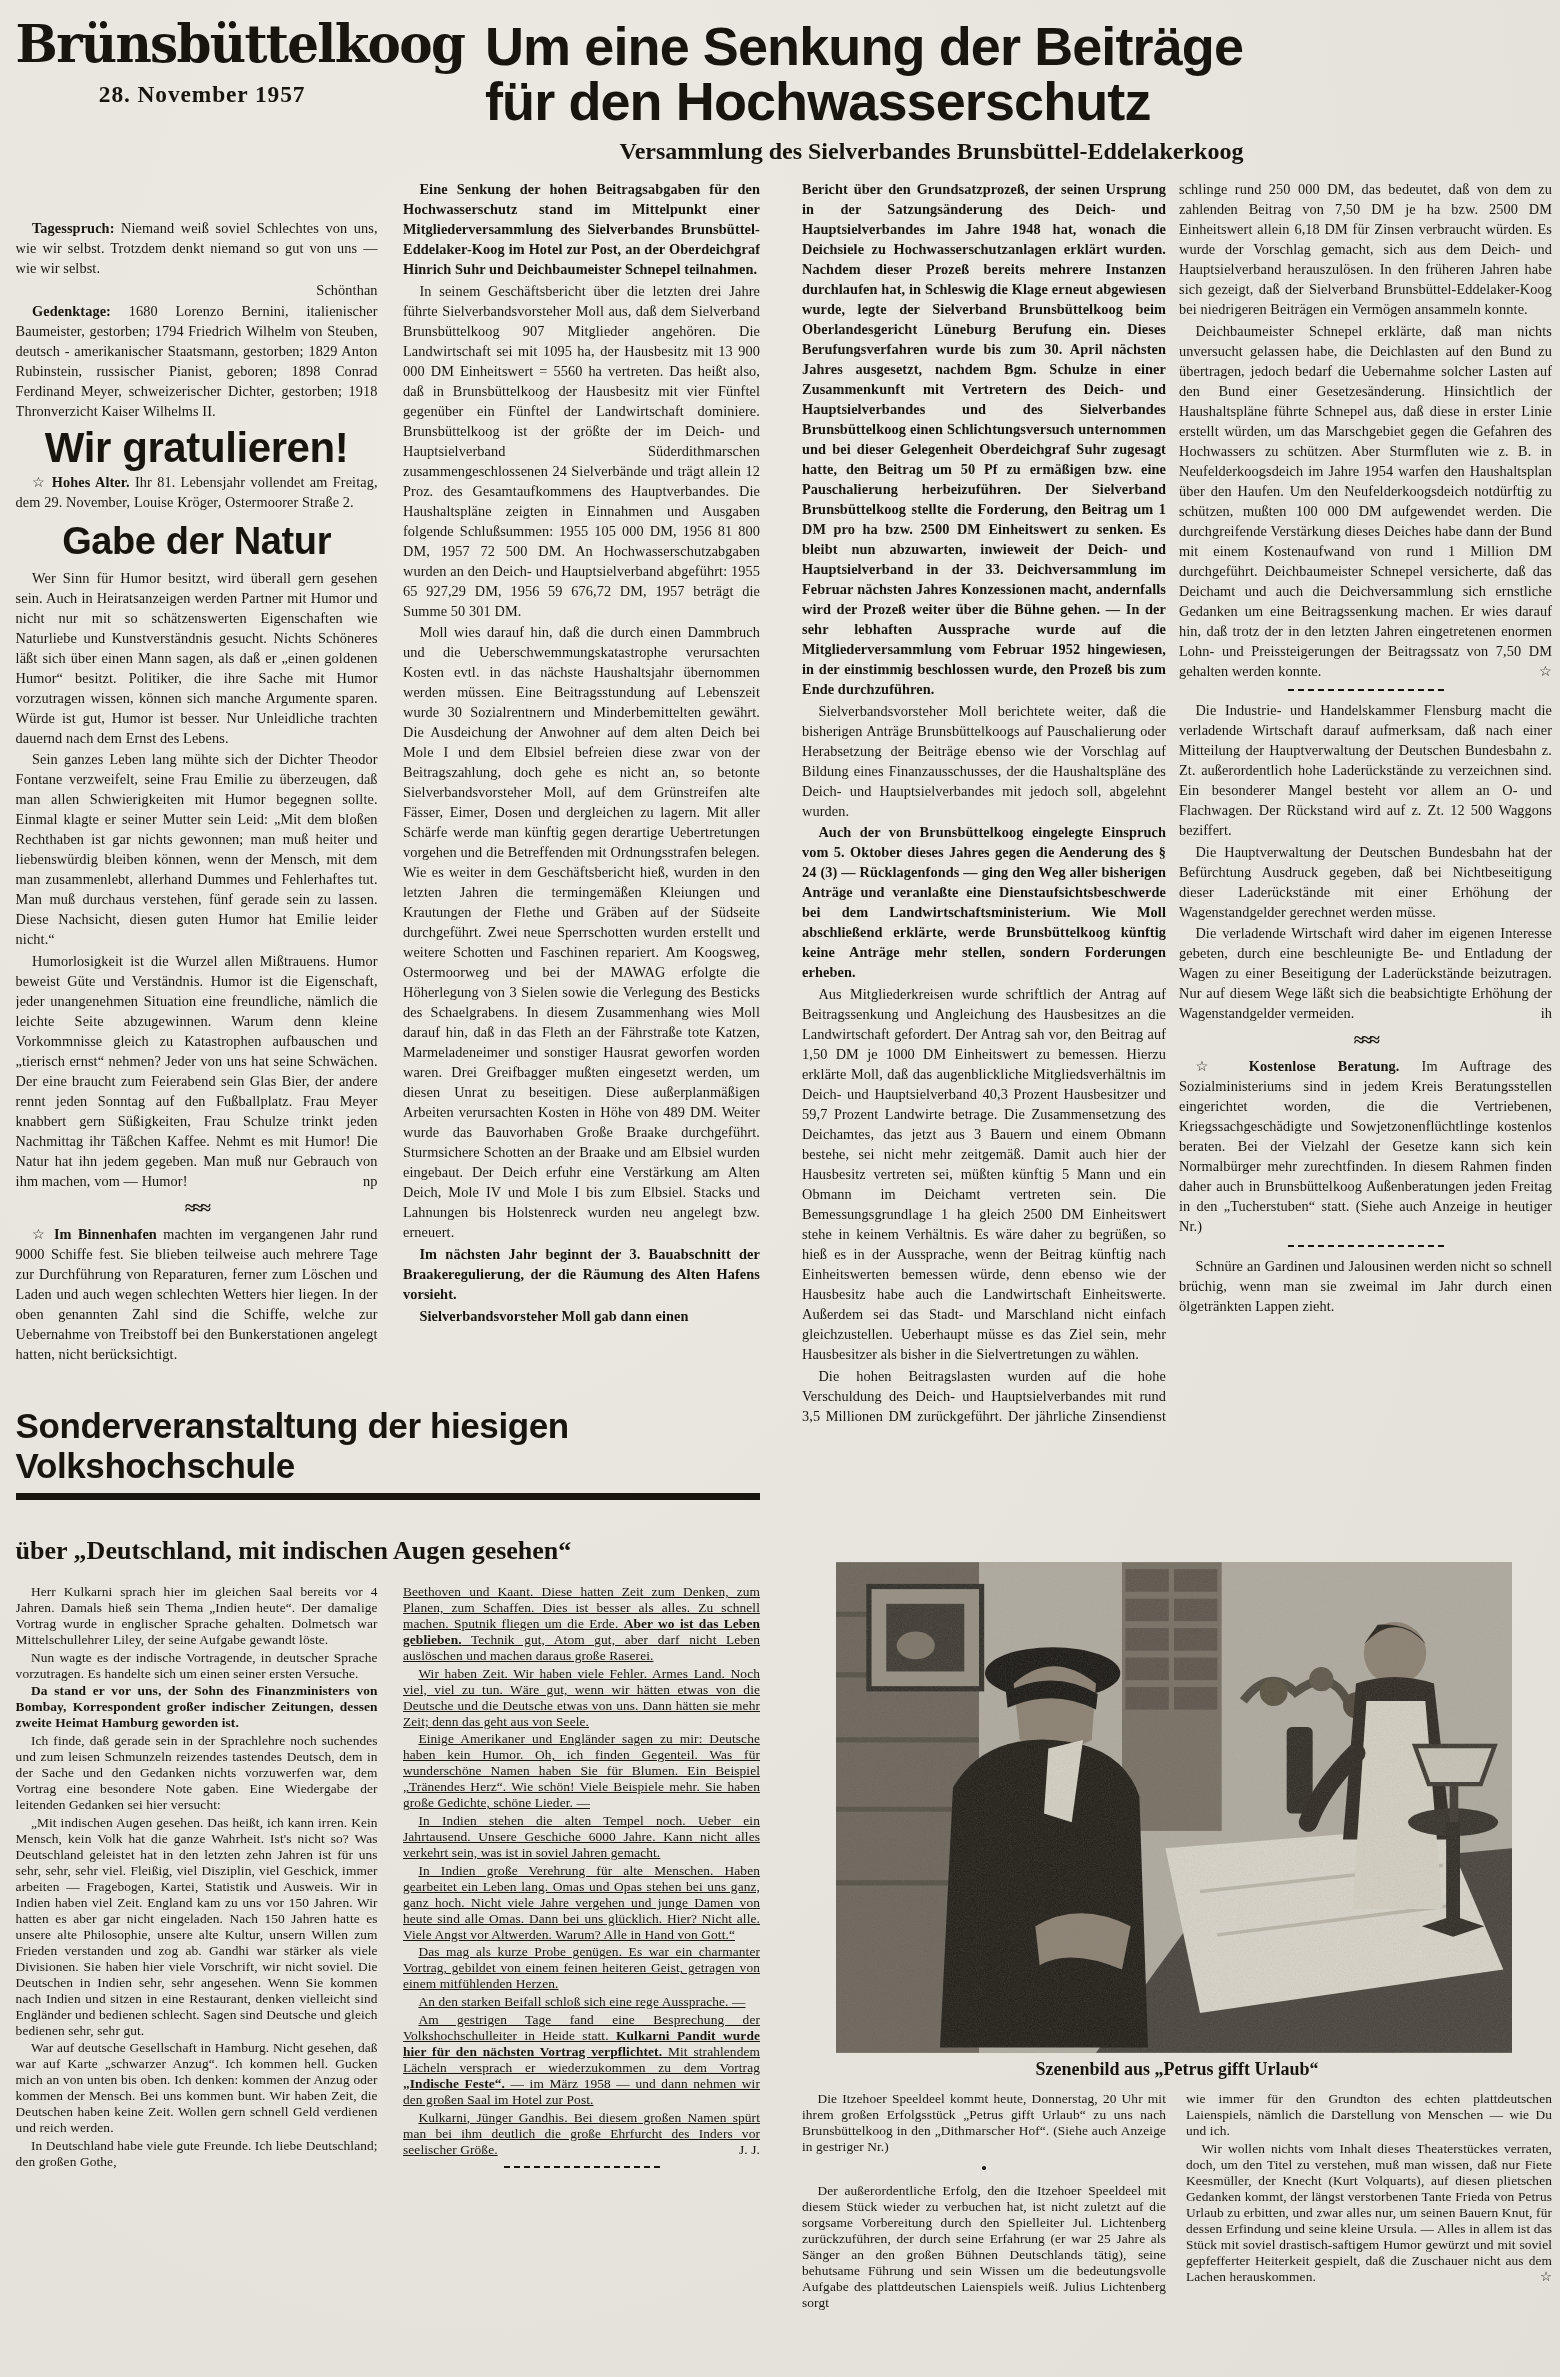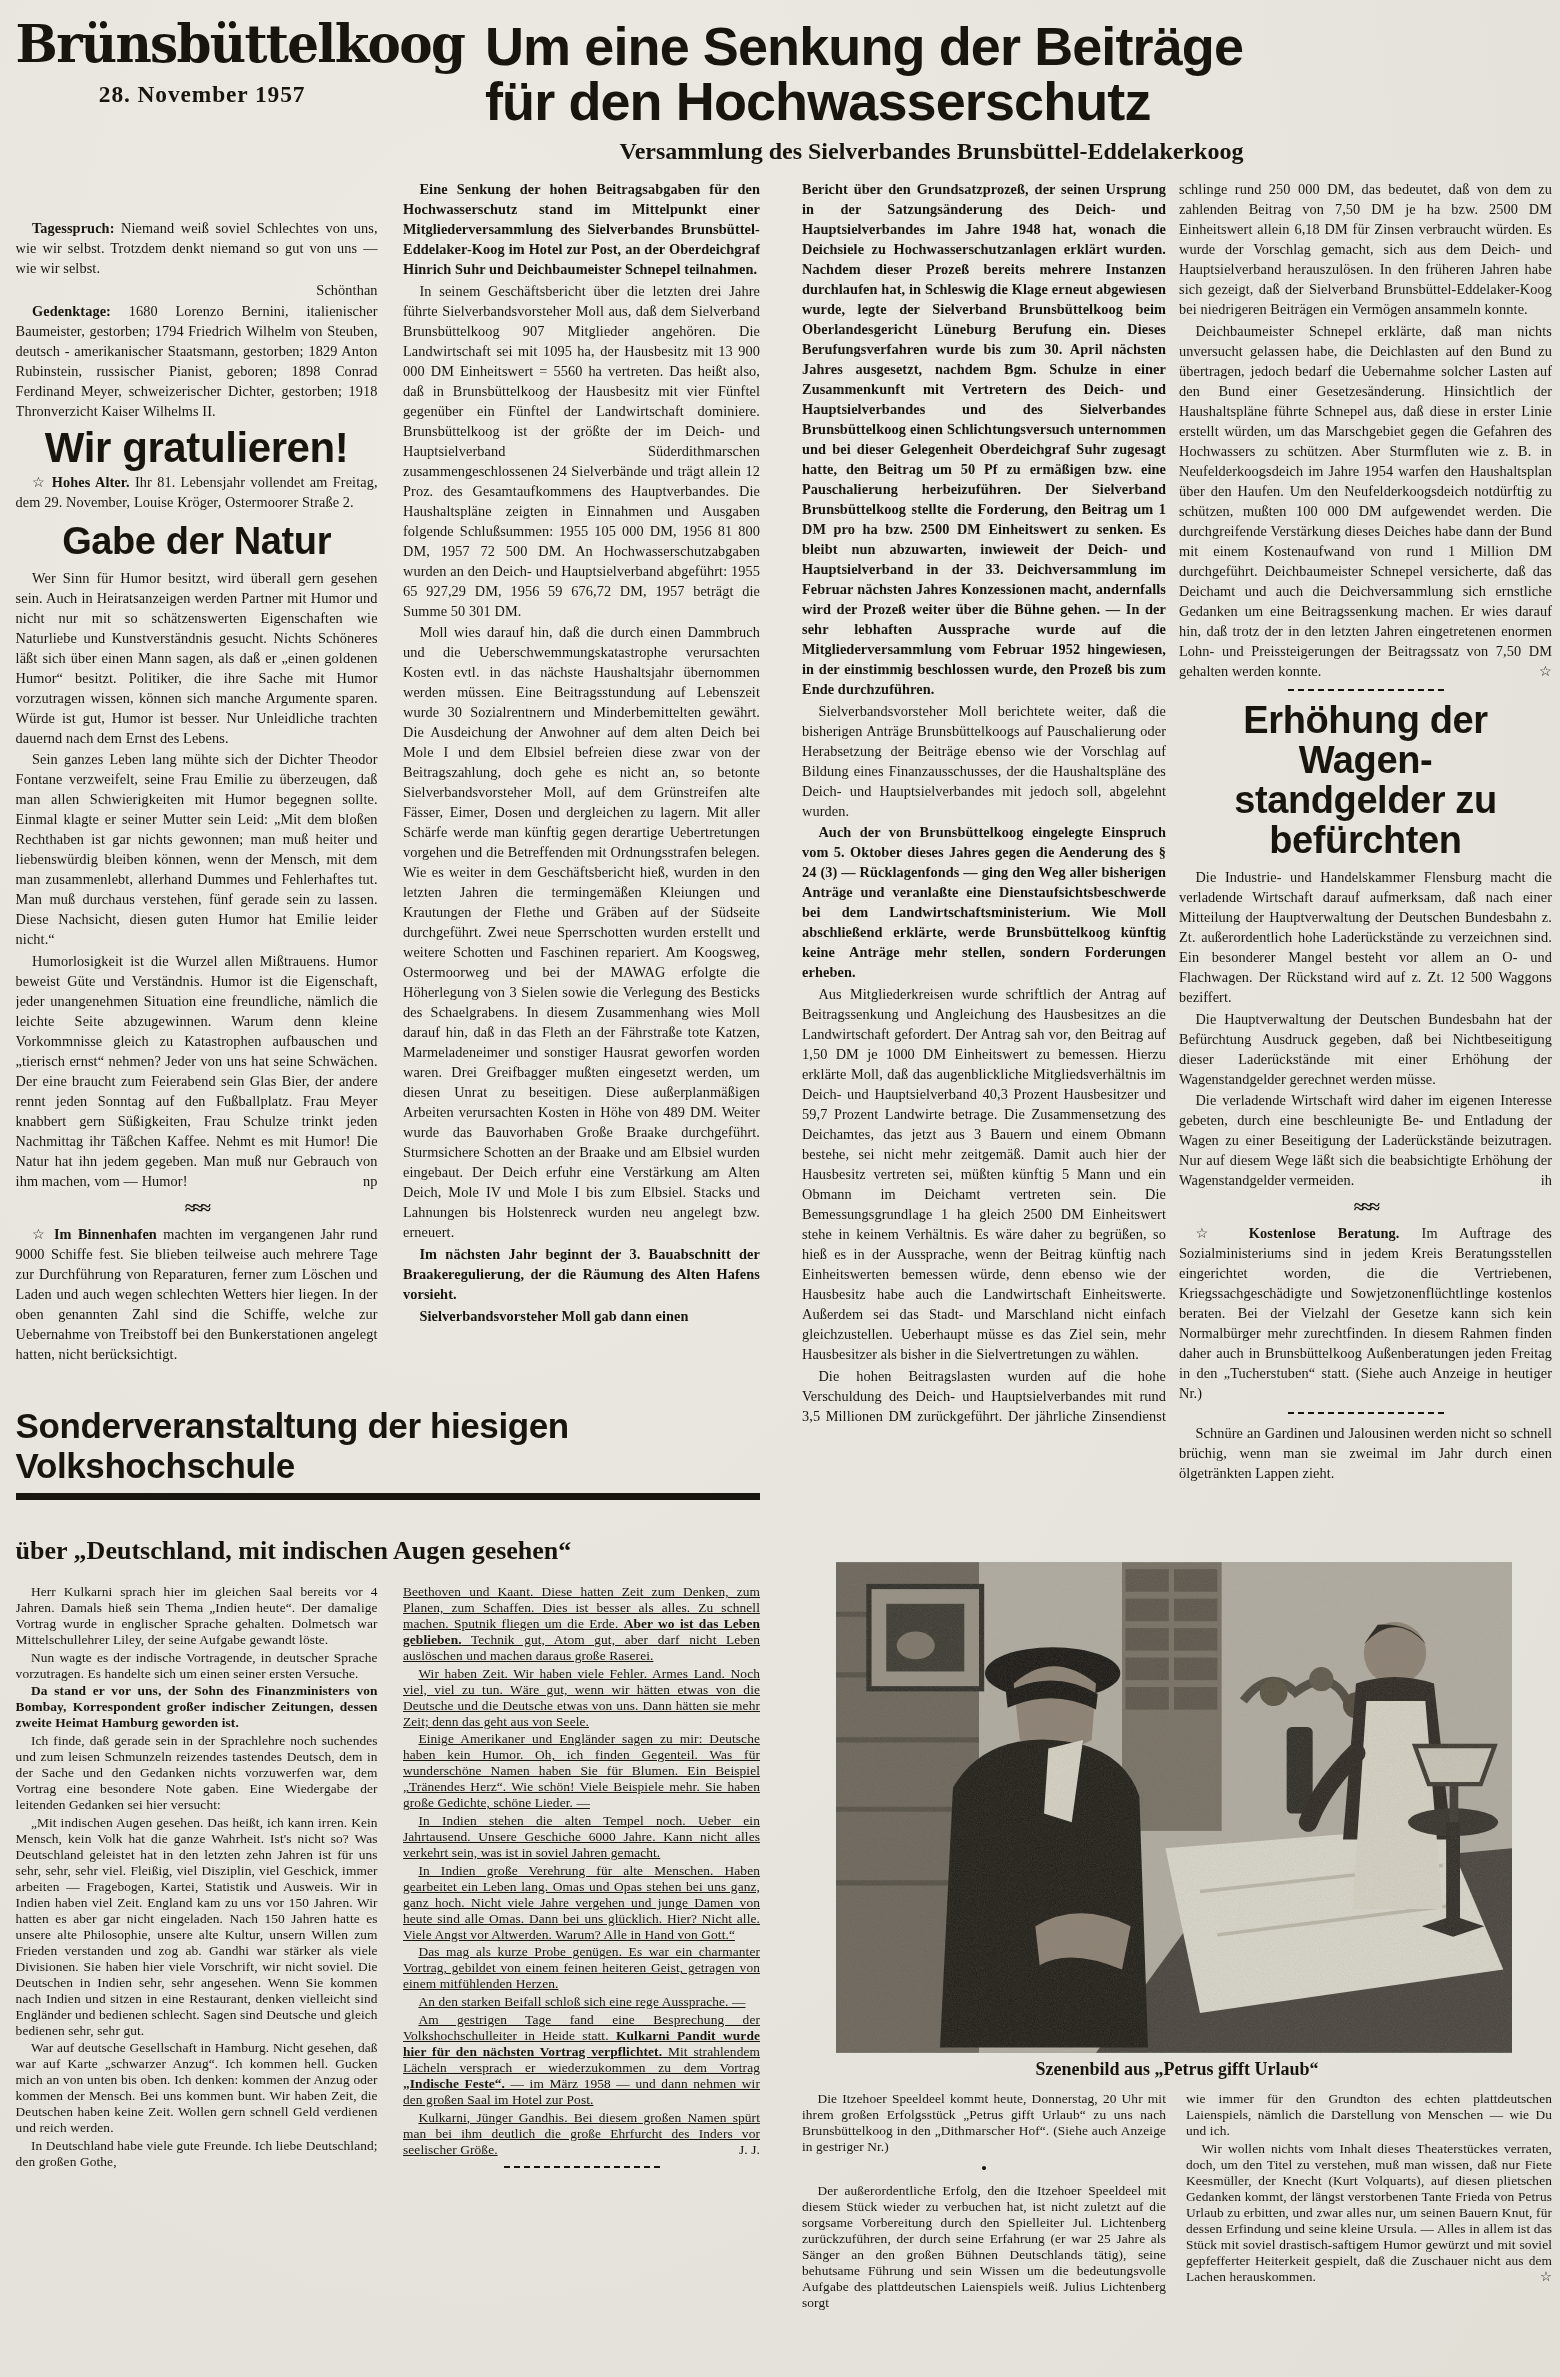--- a/index.html
+++ b/index.html
@@ -80,22 +80,20 @@
       <p class="para noindent allbold"><span>Bericht über den Grundsatzprozeß, der seinen Ursprung in der Satzungsänderung des Deich- und Hauptsielverbandes im Jahre 1948 hat, wonach die Deichsiele zu Hochwasserschutzanlagen erklärt wurden. Nachdem dieser Prozeß bereits mehrere Instanzen durchlaufen hat, in Schleswig die Klage erneut abgewiesen wurde, legte der Sielverband Brunsbüttelkoog beim Oberlandesgericht Lüneburg Berufung ein. Dieses Berufungsverfahren wurde bis zum 30. April nächsten Jahres ausgesetzt, nachdem Bgm. Schulze in einer Zusammenkunft mit Vertretern des Deich- und Hauptsielverbandes und des Sielverbandes Brunsbüttelkoog einen Schlichtungsversuch unternommen und bei dieser Gelegenheit Oberdeichgraf Suhr zugesagt hatte, den Beitrag um 50 Pf zu ermäßigen bzw. eine Pauschalierung herbeizuführen. Der Sielverband Brunsbüttelkoog stellte die Forderung, den Beitrag um 1 DM pro ha bzw. 2500 DM Einheitswert zu senken. Es bleibt nun abzuwarten, inwieweit der Deich- und Hauptsielverband in der 33. Deichversammlung im Februar nächsten Jahres Konzessionen macht, andernfalls wird der Prozeß weiter über die Bühne gehen. — In der sehr lebhaften Aussprache wurde auf die Mitgliederversammlung vom Februar 1952 hingewiesen, in der einstimmig beschlossen wurde, den Prozeß bis zum Ende durchzuführen.</span></p>
       <p class="para"><span>Sielverbandsvorsteher Moll berichtete weiter, daß die bisherigen Anträge Brunsbüttelkoogs auf Pauschalierung oder Herabsetzung der Beiträge ebenso wie der Vorschlag auf Bildung eines Finanzausschusses, der die Haushaltspläne des Deich- und Hauptsielverbandes mit jedoch soll, abgelehnt wurden.</span></p>
       <p class="para allbold"><span>Auch der von Brunsbüttelkoog eingelegte Einspruch vom 5. Oktober dieses Jahres gegen die Aenderung des § 24 (3) — Rücklagenfonds — ging den Weg aller bisherigen Anträge und veranlaßte eine Dienstaufsichtsbeschwerde bei dem Landwirtschaftsministerium. Wie Moll abschließend erklärte, werde Brunsbüttelkoog künftig keine Anträge mehr stellen, sondern Forderungen erheben.</span></p>
       <p class="para"><span>Aus Mitgliederkreisen wurde schriftlich der Antrag auf Beitragssenkung und Angleichung des Hausbesitzes an die Landwirtschaft gefordert. Der Antrag sah vor, den Beitrag auf 1,50 DM je 1000 DM Einheitswert zu bemessen. Hierzu erklärte Moll, daß das augenblickliche Mitgliedsverhältnis im Deich- und Hauptsielverband 40,3 Prozent Hausbesitzer und 59,7 Prozent Landwirte betrage. Die Zusammensetzung des Deichamtes, das jetzt aus 3 Bauern und einem Obmann bestehe, sei nicht mehr zeitgemäß. Damit auch hier der Hausbesitz vertreten sei, müßten künftig 5 Mann und ein Obmann im Deichamt vertreten sein. Die Bemessungsgrundlage 1 ha gleich 2500 DM Einheitswert stehe in keinem Verhältnis. Es wäre daher zu begrüßen, so hieß es in der Aussprache, wenn der Beitrag künftig nach Einheitswerten bemessen würde, denn ebenso wie der Hausbesitz habe auch die Landwirtschaft Einheitswerte. Außerdem sei das Stadt- und Marschland nicht einfach gleichzustellen. Ueberhaupt müsse es das Ziel sein, mehr Hausbesitzer als bisher in die Sielvertretungen zu wählen.</span></p>
       <p class="para"><span>Die hohen Beitragslasten wurden auf die hohe Verschuldung des Deich- und Hauptsielverbandes mit rund 3,5 Millionen DM zurückgeführt. Der jährliche Zinsendienst ver-</span></p>
     </div>
   <div class="abs colflow" style="left:1179px;top:179px;width:373px;height:1304px;">
       <p class="para noindent"><span>schlinge rund 250 000 DM, das bedeutet, daß von dem zu zahlenden Beitrag von 7,50 DM je ha bzw. 2500 DM Einheitswert allein 6,18 DM für Zinsen verbraucht würden. Es wurde der Vorschlag gemacht, sich aus dem Deich- und Hauptsielverband herauszulösen. In den früheren Jahren habe sich gezeigt, daß der Sielverband Brunsbüttel-Eddelaker-Koog bei niedrigeren Beiträgen ein Vermögen ansammeln konnte.</span></p>
       <p class="para"><span>Deichbaumeister Schnepel erklärte, daß man nichts unversucht gelassen habe, die Deichlasten auf den Bund zu übertragen, jedoch bedarf die Uebernahme solcher Lasten auf den Bund einer Gesetzesänderung. Hinsichtlich der Haushaltspläne führte Schnepel aus, daß diese in erster Linie erstellt würden, um das Marschgebiet gegen die Gefahren des Hochwassers zu schützen. Aber Sturmfluten wie z. B. in Neufelderkoogsdeich im Jahre 1954 warfen den Haushaltsplan über den Haufen. Um den Neufelderkoogsdeich notdürftig zu schützen, mußten 100 000 DM aufgewendet werden. Die durchgreifende Verstärkung dieses Deiches habe dann der Bund mit einem Kostenaufwand von rund 1 Million DM durchgeführt. Deichbaumeister Schnepel versicherte, daß das Deichamt und auch die Deichversammlung sich ernstliche Gedanken um eine Beitragssenkung machen. Er wies darauf hin, daß trotz der in den letzten Jahren eingetretenen enormen Lohn- und Preissteigerungen der Beitragssatz von 7,50 DM gehalten werden konnte.</span><span class="sig">☆</span></p>
       <div class="divider-dash"></div>
-      <div class="col-head h-lg">Erhöhung der Wagen-
-standgelder zu befürchten</div>
       <p class="para"><span>Die Industrie- und Handelskammer Flensburg macht die verladende Wirtschaft darauf aufmerksam, daß nach einer Mitteilung der Hauptverwaltung der Deutschen Bundesbahn z. Zt. außerordentlich hohe Laderückstände zu verzeichnen sind. Ein besonderer Mangel besteht vor allem an O- und Flachwagen. Der Rückstand wird auf z. Zt. 12 500 Waggons beziffert.</span></p>
       <p class="para"><span>Die Hauptverwaltung der Deutschen Bundesbahn hat der Befürchtung Ausdruck gegeben, daß bei Nichtbeseitigung dieser Laderückstände mit einer Erhöhung der Wagenstandgelder gerechnet werden müsse.</span></p>
       <p class="para"><span>Die verladende Wirtschaft wird daher im eigenen Interesse gebeten, durch eine beschleunigte Be- und Entladung der Wagen zu einer Beseitigung der Laderückstände beizutragen. Nur auf diesem Wege läßt sich die beabsichtigte Erhöhung der Wagenstandgelder vermeiden.</span><span class="sig">ih</span></p>
       <div class="divider-wavy">≈≈≈</div>
       <p class="para"><span>☆ </span><span class="b">Kostenlose Beratung.</span><span> Im Auftrage des Sozialministeriums sind in jedem Kreis Beratungsstellen eingerichtet worden, die die Vertriebenen, Kriegssachgeschädigte und Sowjetzonenflüchtlinge kostenlos beraten. Bei der Vielzahl der Gesetze kann sich kein Normalbürger mehr zurechtfinden. In diesem Rahmen finden daher auch in Brunsbüttelkoog Außenberatungen jeden Freitag in den „Tucherstuben“ statt. (Siehe auch Anzeige in heutiger Nr.)</span></p>
       <div class="divider-dash"></div>
       <p class="para"><span>Schnüre an Gardinen und Jalousinen werden nicht so schnell brüchig, wenn man sie zweimal im Jahr durch einen ölgetränkten Lappen zieht.</span></p>
     </div>
 
   <div class="abs kicker" style="left:15.6px;top:1406px;width:744px;">Sonderveranstaltung der hiesigen Volkshochschule</div>

